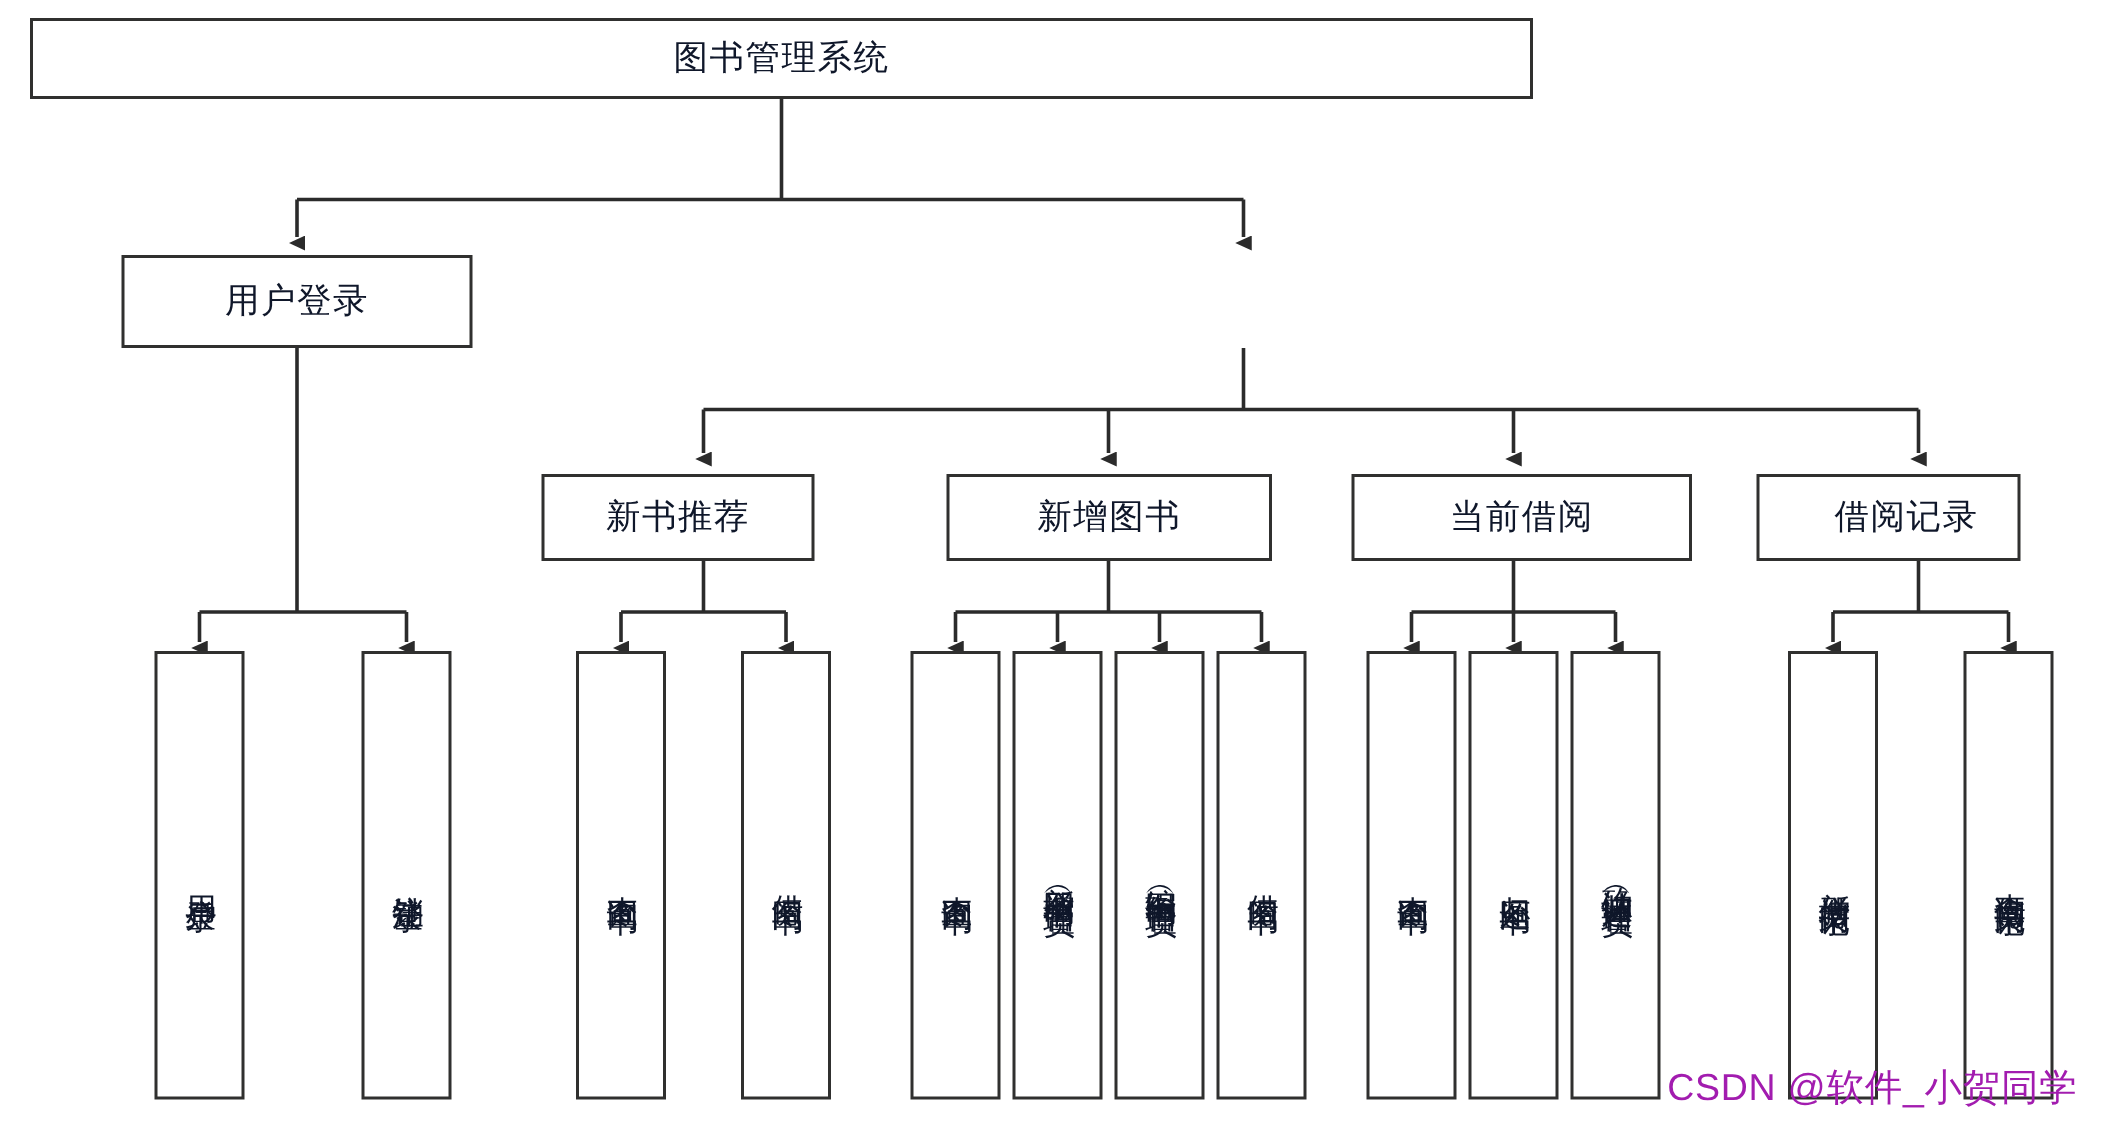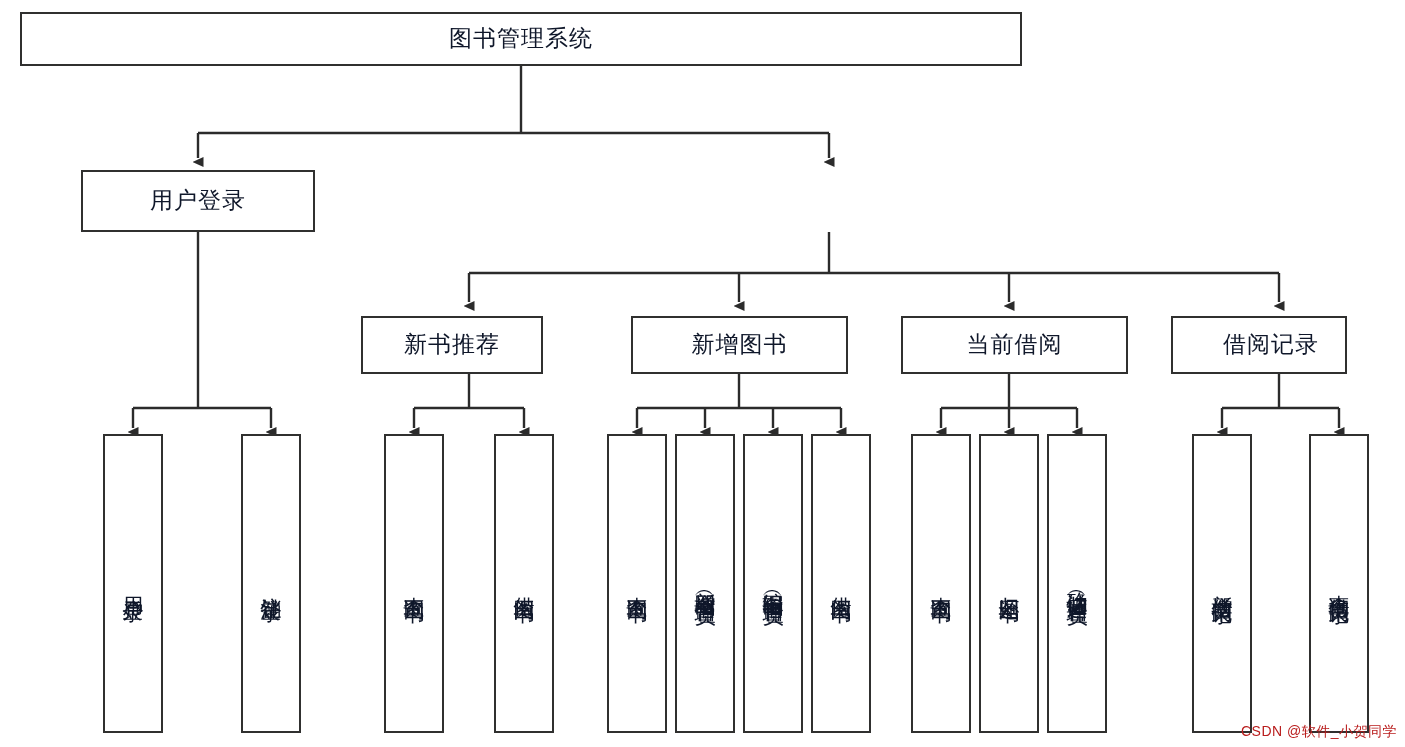--- a/index.html
+++ b/index.html
@@ -47,24 +47,24 @@
   }
   .node.vertical .vtext {
     writing-mode: vertical-rl;
     text-orientation: upright;
     line-height: 1.05;
     letter-spacing: 2px;
     white-space: nowrap;
   }
   .watermark {
     position: absolute;
-    right: 8px;
+    right: 20px;
     bottom: 6px;
-    font-size: 14px;
-    color: #b91c1c;
+    font-size: 25px;
+    color: #a21caf;
     letter-spacing: 0.5px;
     white-space: nowrap;
   }
 </style>
 </head>
 <body>
 
 <div id="canvas">
 
   <svg id="edges" viewBox="0 0 1405 747" xmlns="http://www.w3.org/2000/svg">

